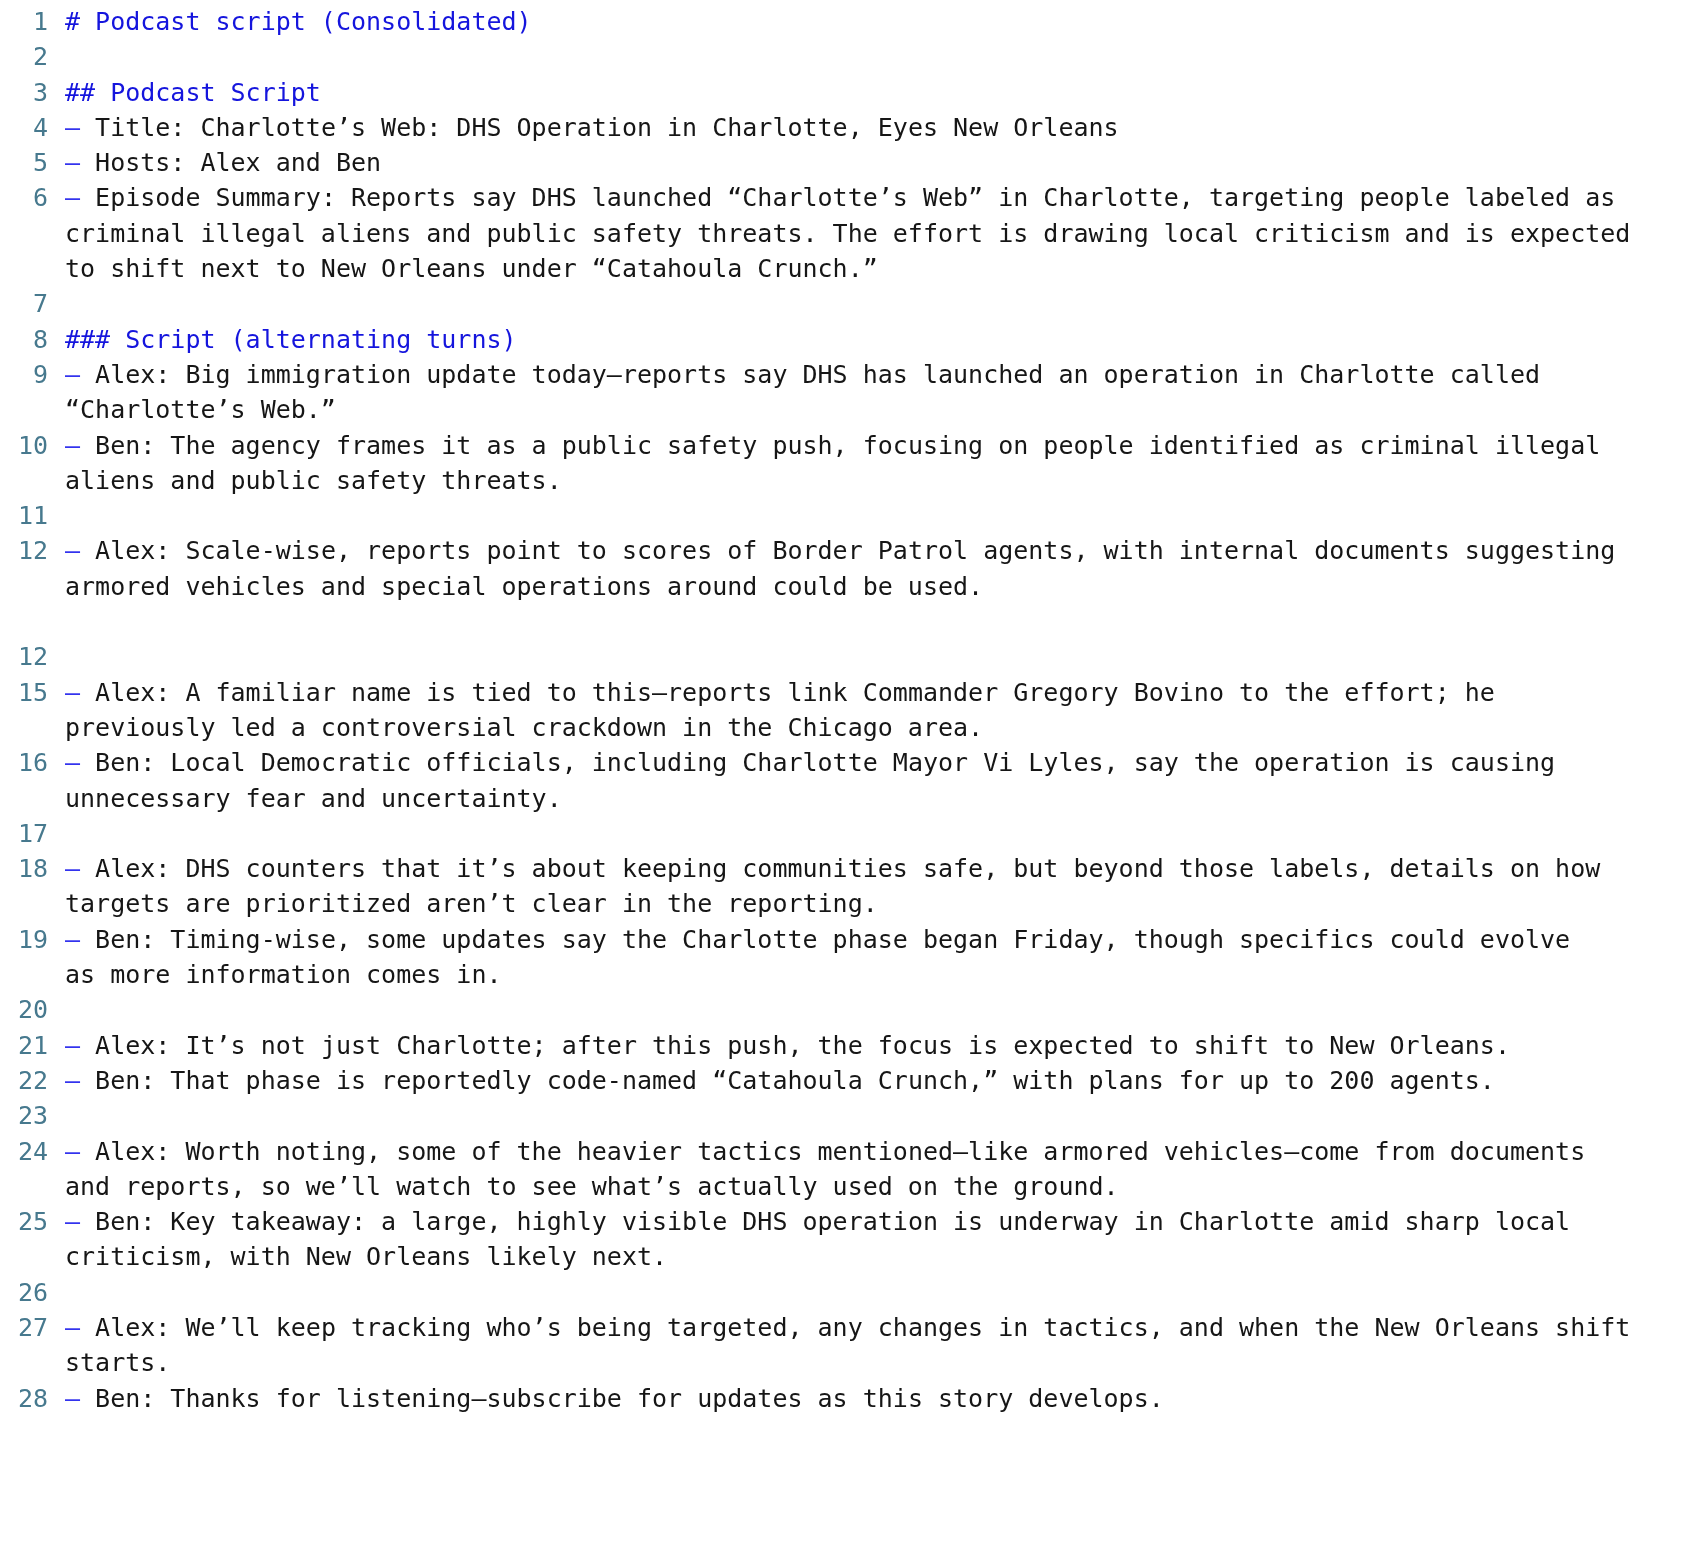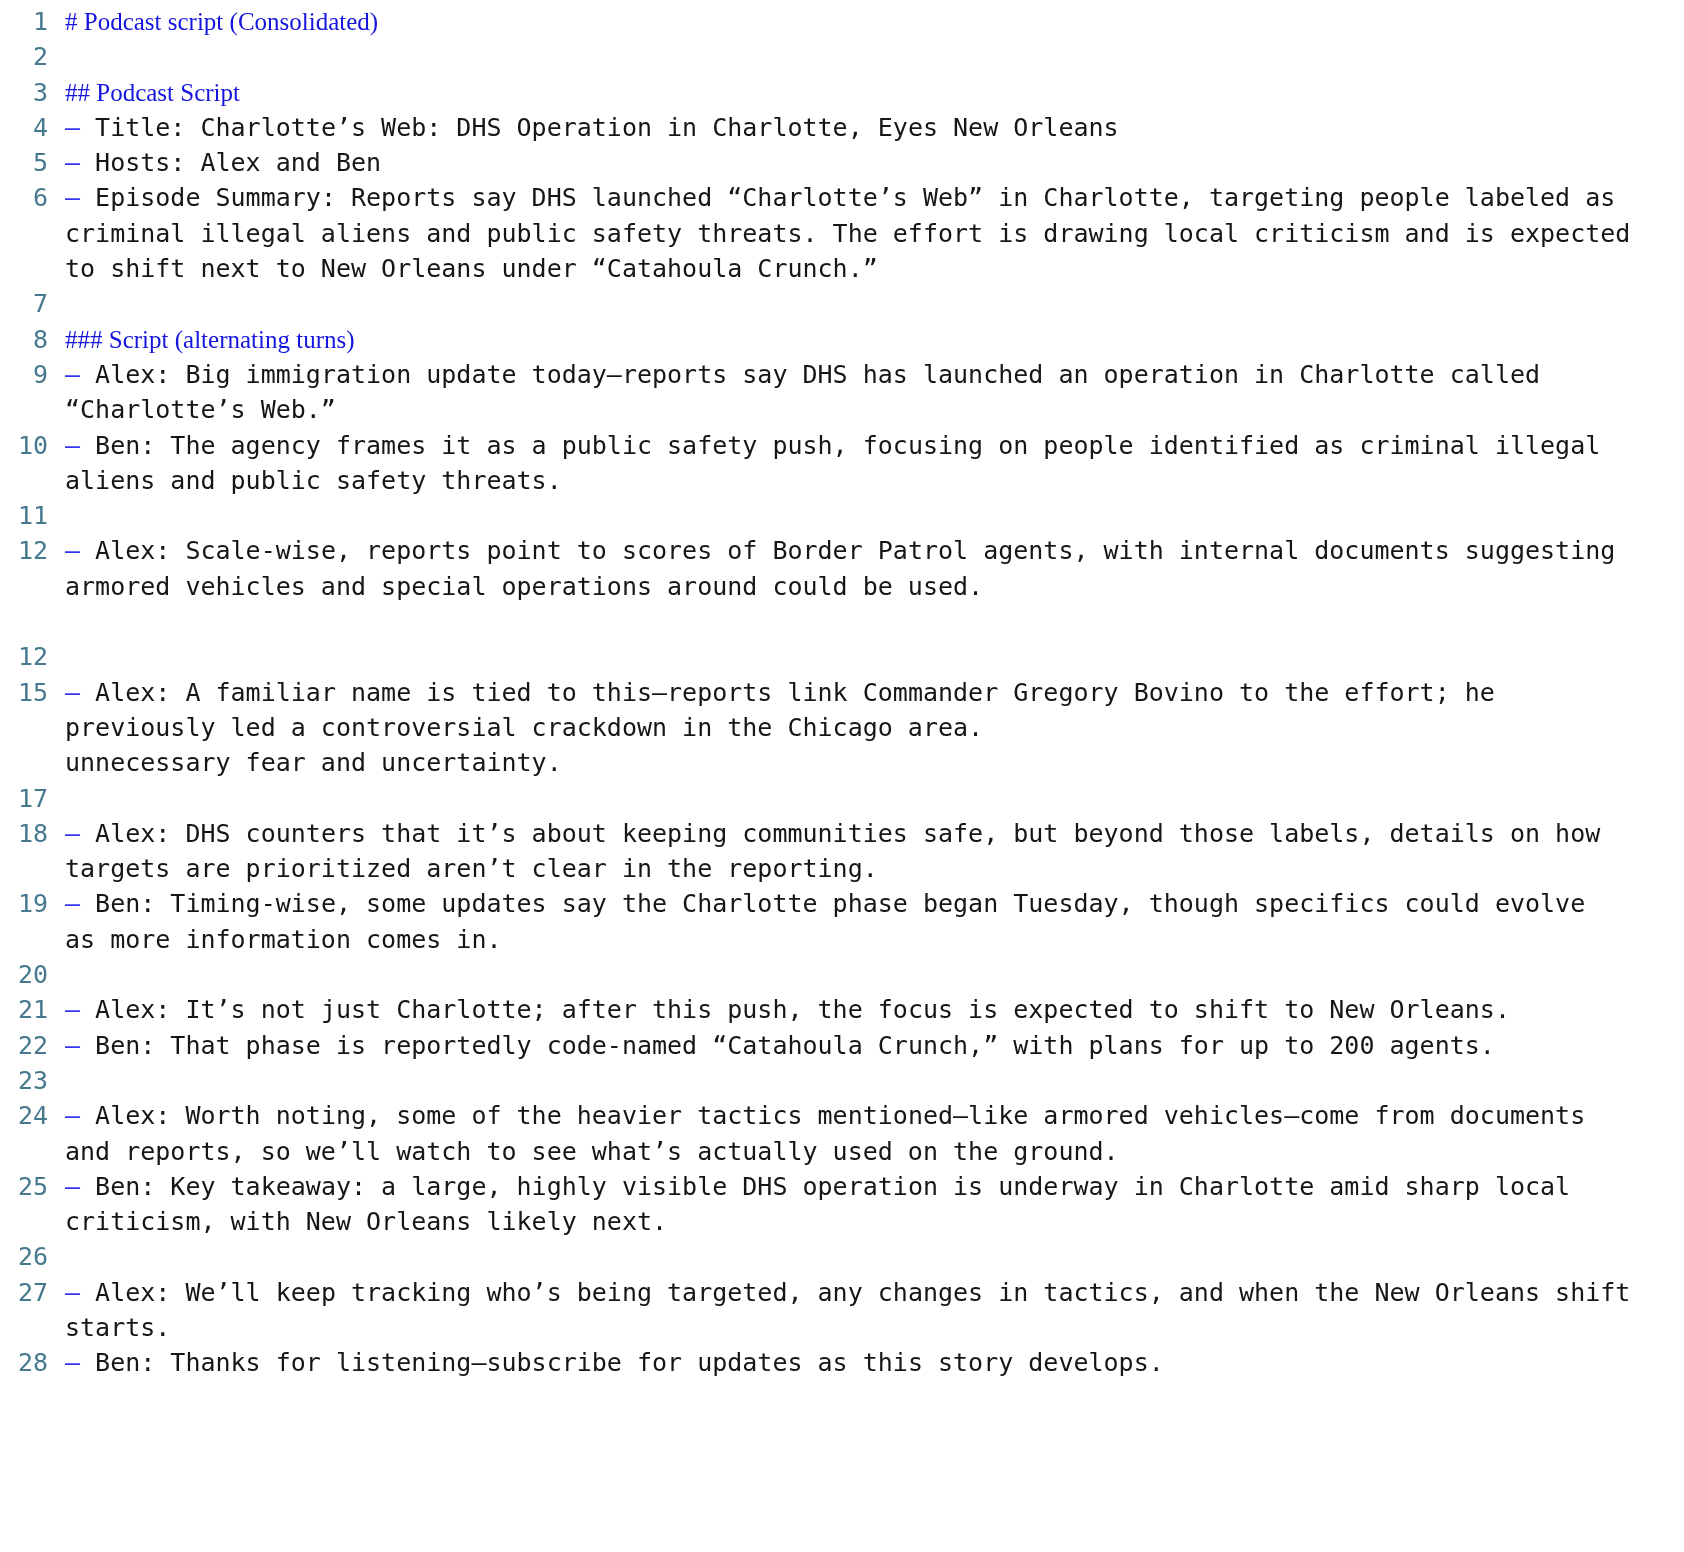--- a/index.html
+++ b/index.html
@@ -36,21 +36,20 @@
     user-select:none;
   }
   .code{
     margin-left:17px;
     white-space:pre;
   }
   .row.h1 .code,
   .row.h2 .code,
   .row.h3 .code{
     color:var(--heading);
-    font-family:Liberation Serif, serif;
   }
   .dash{
     color:var(--bullet);
   }
 </style>
 </head>
 <body>
 
 <div class="editor">
   <div>
@@ -68,25 +67,26 @@
       <div class="row cont"><span class="ln"></span><span class="code">“Charlotte’s Web.”</span></div>
       <div class="row li"><span class="ln">10</span><span class="code"><span class="dash">– </span><span>Ben: The agency frames it as a public safety push, focusing on people identified as criminal illegal</span></span></div>
       <div class="row cont"><span class="ln"></span><span class="code">aliens and public safety threats.</span></div>
       <div class="row blank"><span class="ln">11</span><span class="code"></span></div>
       <div class="row li"><span class="ln">12</span><span class="code"><span class="dash">– </span><span>Alex: Scale-wise, reports point to scores of Border Patrol agents, with internal documents suggesting</span></span></div>
       <div class="row cont"><span class="ln"></span><span class="code">armored vehicles and special operations around could be used.</span></div>
       <div class="row cont"><span class="ln"></span></div>
       <div class="row blank"><span class="ln">12</span><span class="code"></span></div>
       <div class="row li"><span class="ln">15</span><span class="code"><span class="dash">– </span><span>Alex: A familiar name is tied to this—reports link Commander Gregory Bovino to the effort; he</span></span></div>
       <div class="row cont"><span class="ln"></span><span class="code">previously led a controversial crackdown in the Chicago area.</span></div>
+      <div class="row li"><span class="ln">16</span><span class="code"><span class="dash">– </span><span>Ben: Local Democratic officials, including Charlotte Mayor Vi Lyles, say the operation is causing</span></span></div>
       <div class="row cont"><span class="ln"></span><span class="code">unnecessary fear and uncertainty.</span></div>
       <div class="row blank"><span class="ln">17</span><span class="code"></span></div>
       <div class="row li"><span class="ln">18</span><span class="code"><span class="dash">– </span><span>Alex: DHS counters that it’s about keeping communities safe, but beyond those labels, details on how</span></span></div>
       <div class="row cont"><span class="ln"></span><span class="code">targets are prioritized aren’t clear in the reporting.</span></div>
-      <div class="row li"><span class="ln">19</span><span class="code"><span class="dash">– </span><span>Ben: Timing-wise, some updates say the Charlotte phase began Tuesday, though specifics could evolve</span></span></div>
+      <div class="row li"><span class="ln">19</span><span class="code"><span class="dash">– </span><span>Ben: Timing-wise, some updates say the Charlotte phase began Friday, though specifics could evolve</span></span></div>
       <div class="row cont"><span class="ln"></span><span class="code">as more information comes in.</span></div>
       <div class="row blank"><span class="ln">20</span><span class="code"></span></div>
       <div class="row li"><span class="ln">21</span><span class="code"><span class="dash">– </span><span>Alex: It’s not just Charlotte; after this push, the focus is expected to shift to New Orleans.</span></span></div>
       <div class="row li"><span class="ln">22</span><span class="code"><span class="dash">– </span><span>Ben: That phase is reportedly code-named “Catahoula Crunch,” with plans for up to 200 agents.</span></span></div>
       <div class="row blank"><span class="ln">23</span><span class="code"></span></div>
       <div class="row li"><span class="ln">24</span><span class="code"><span class="dash">– </span><span>Alex: Worth noting, some of the heavier tactics mentioned—like armored vehicles—come from documents</span></span></div>
       <div class="row cont"><span class="ln"></span><span class="code">and reports, so we’ll watch to see what’s actually used on the ground.</span></div>
       <div class="row li"><span class="ln">25</span><span class="code"><span class="dash">– </span><span>Ben: Key takeaway: a large, highly visible DHS operation is underway in Charlotte amid sharp local</span></span></div>
       <div class="row cont"><span class="ln"></span><span class="code">criticism, with New Orleans likely next.</span></div>
       <div class="row blank"><span class="ln">26</span><span class="code"></span></div>

